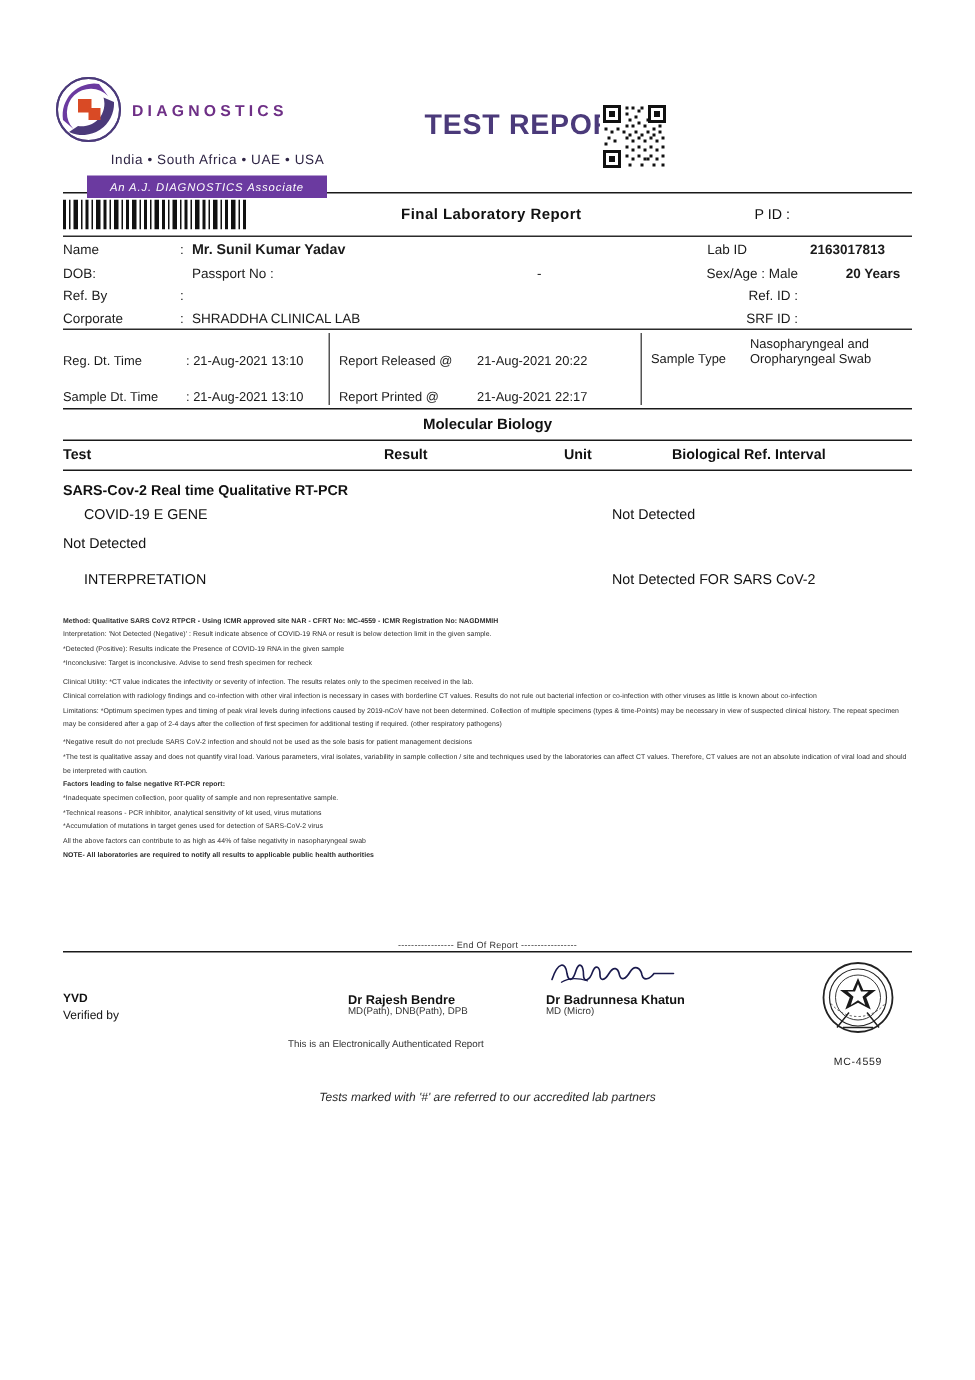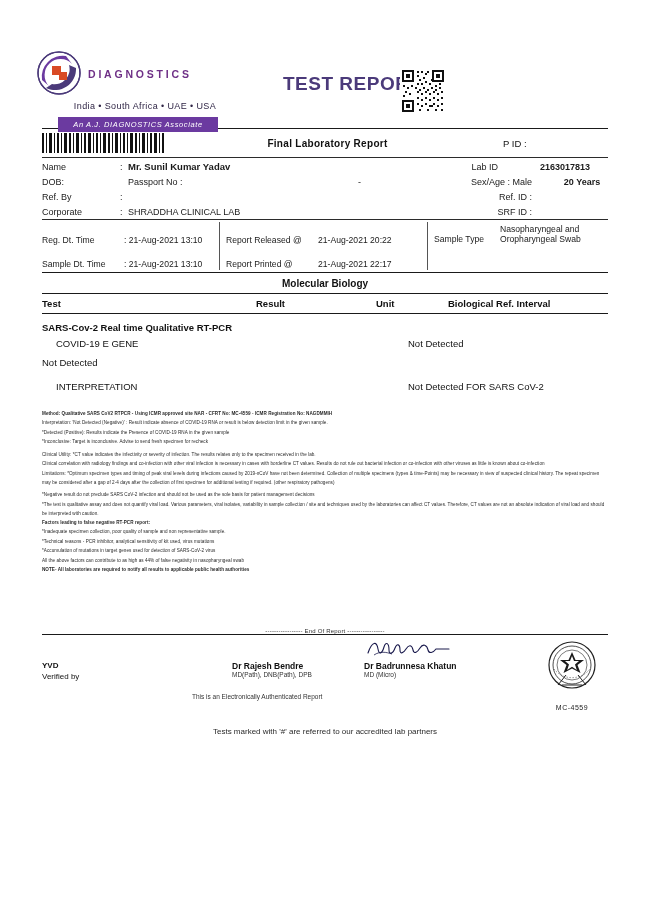--- a/index.html
+++ b/index.html
@@ -188,21 +188,21 @@
     width: 90px; height: 22px;
   }
   .auth-note {
     position: absolute; left: 150px; top: 58px;
     font-size: 6.5px; color: #333;
   }
   .seal { position: absolute; right: 4px; top: 4px; width: 64px; text-align: center; }
   .seal-no { font-size: 7px; color: #222; margin-top: 1px; letter-spacing: 0.5px; }
   .accred-note {
     position: absolute; left: 0; right: 0; top: 92px;
-    text-align: center; font-size: 8px; color: #2a2a2a;
+    text-align: center; font-size: 8px; color: #2a2a2a; font-style: italic;
   }
 
   
   .footer-bar {
     position: absolute; left: 0; bottom: 0;
     width: 650px; height: 54px;
     background: #5b2d8e;
     display: flex; align-items: center; justify-content: center;
     gap: 18px;
   }

